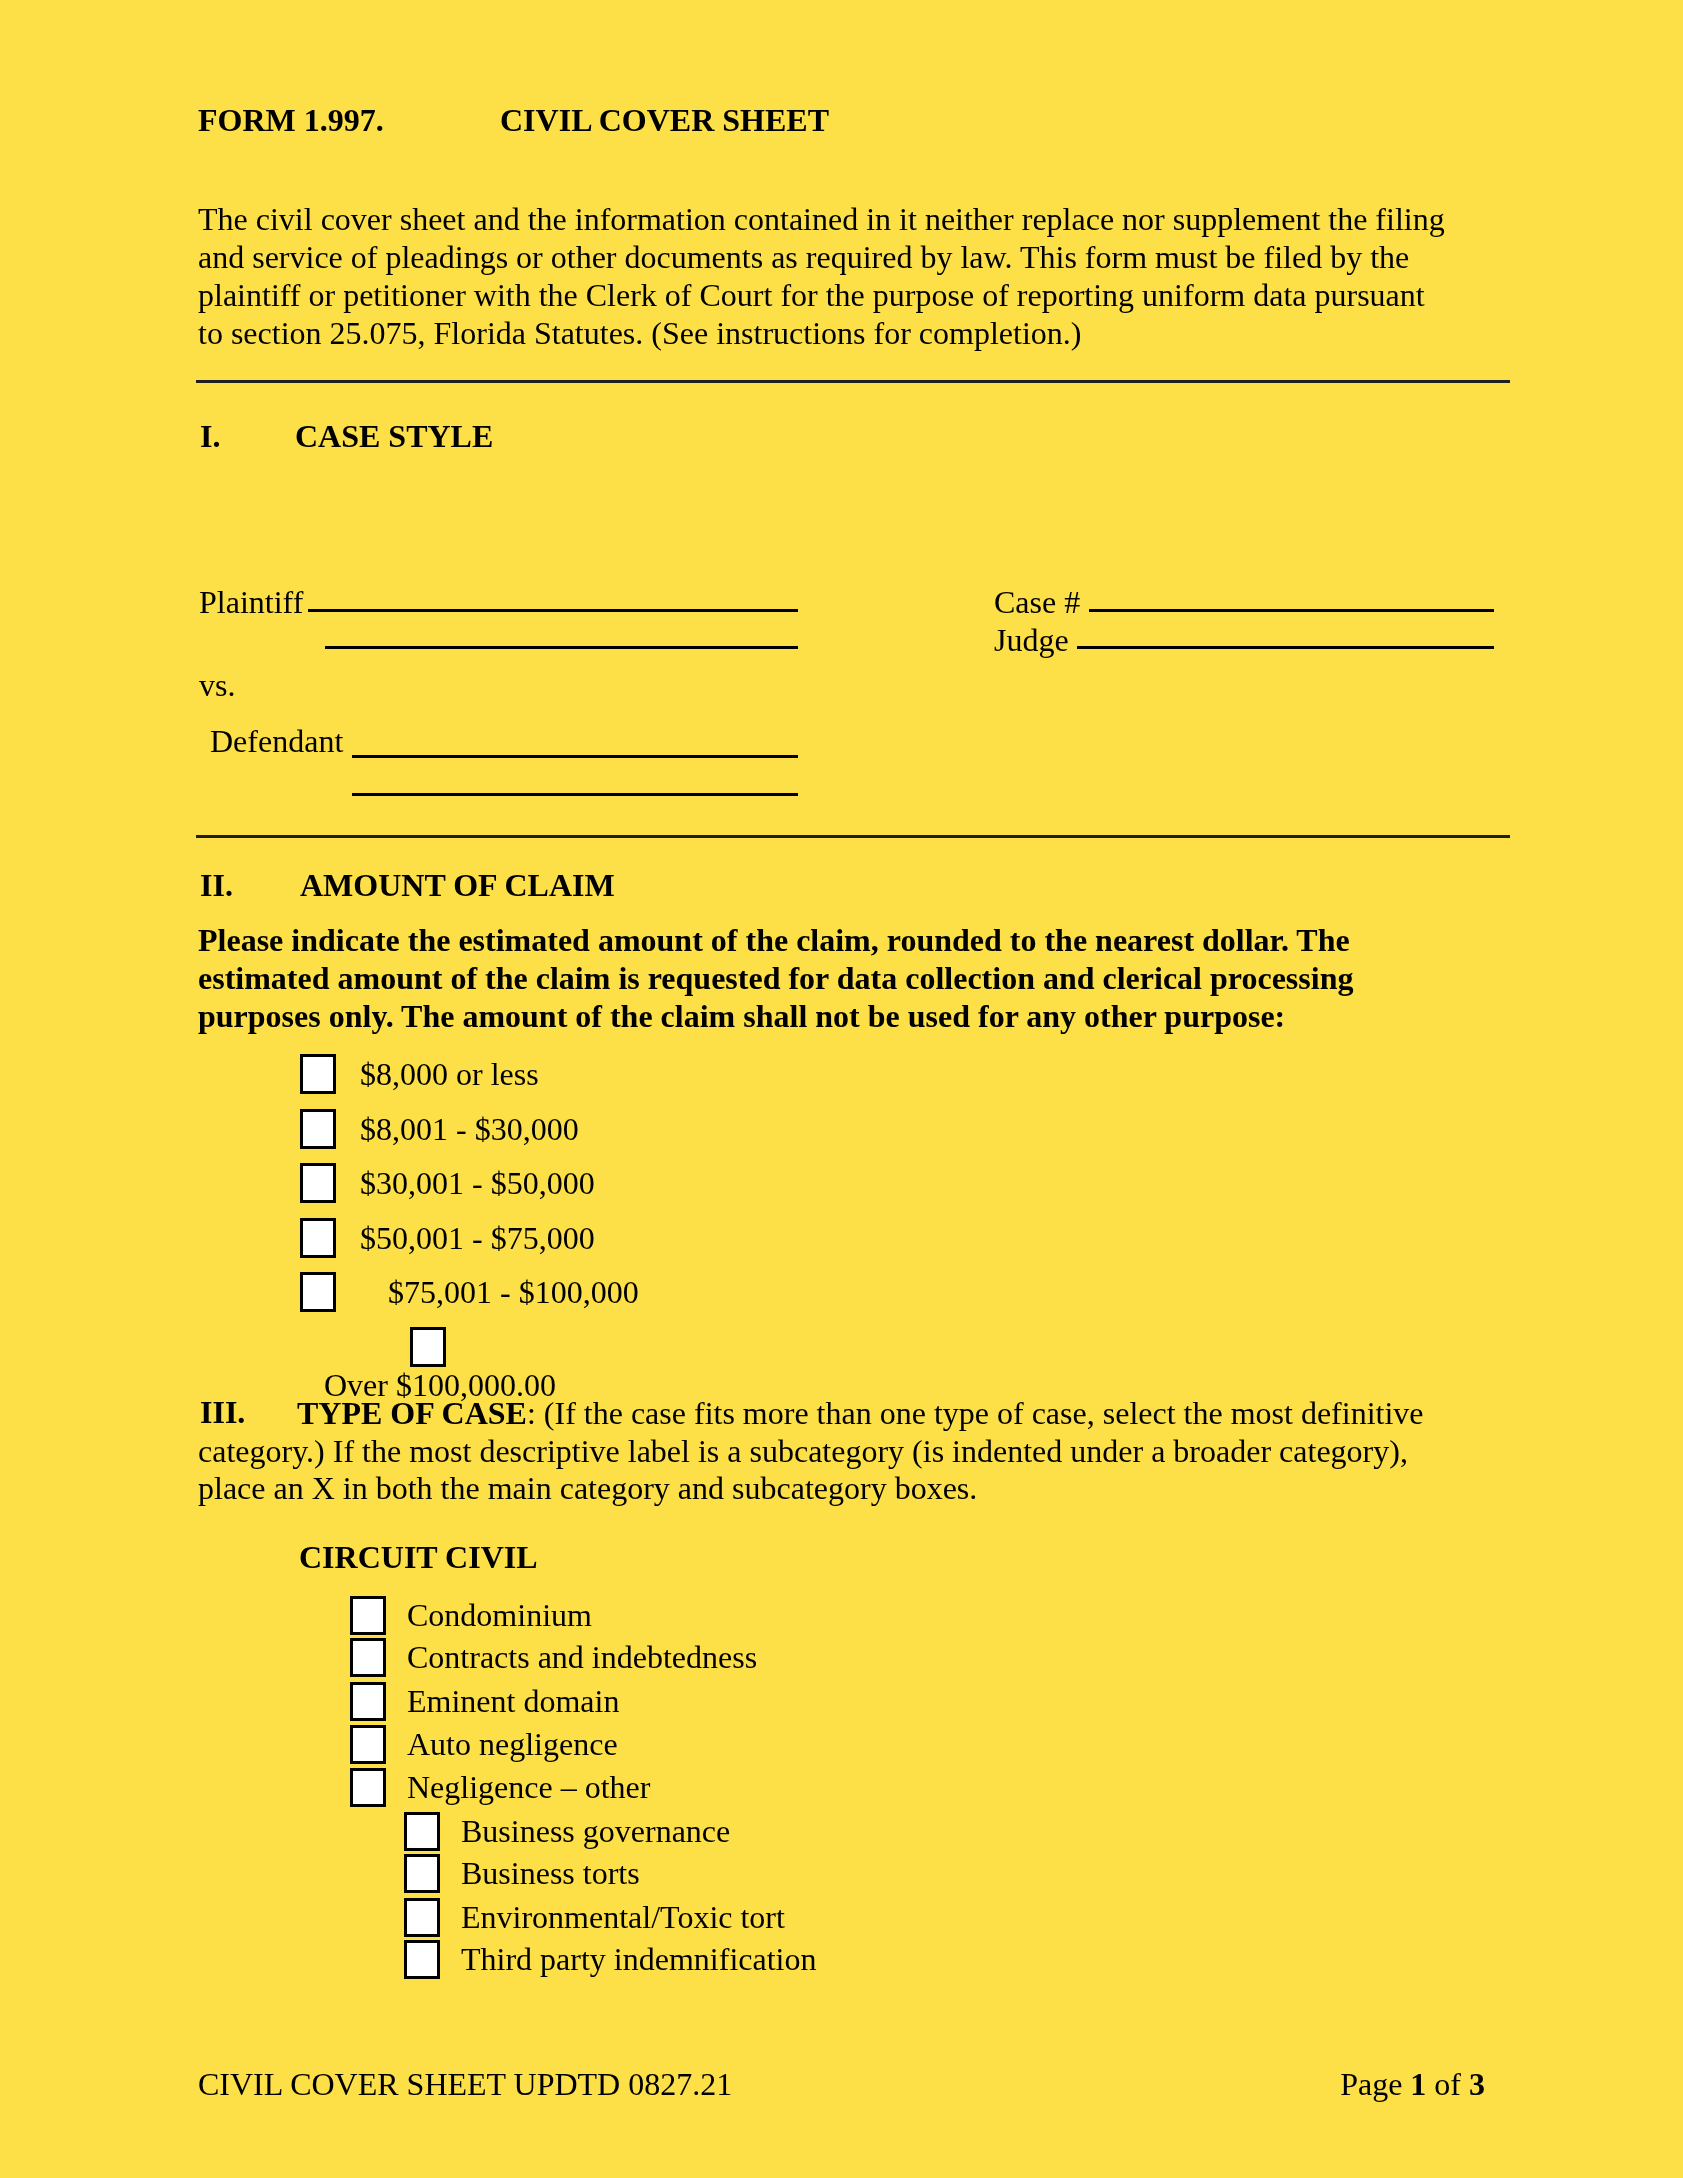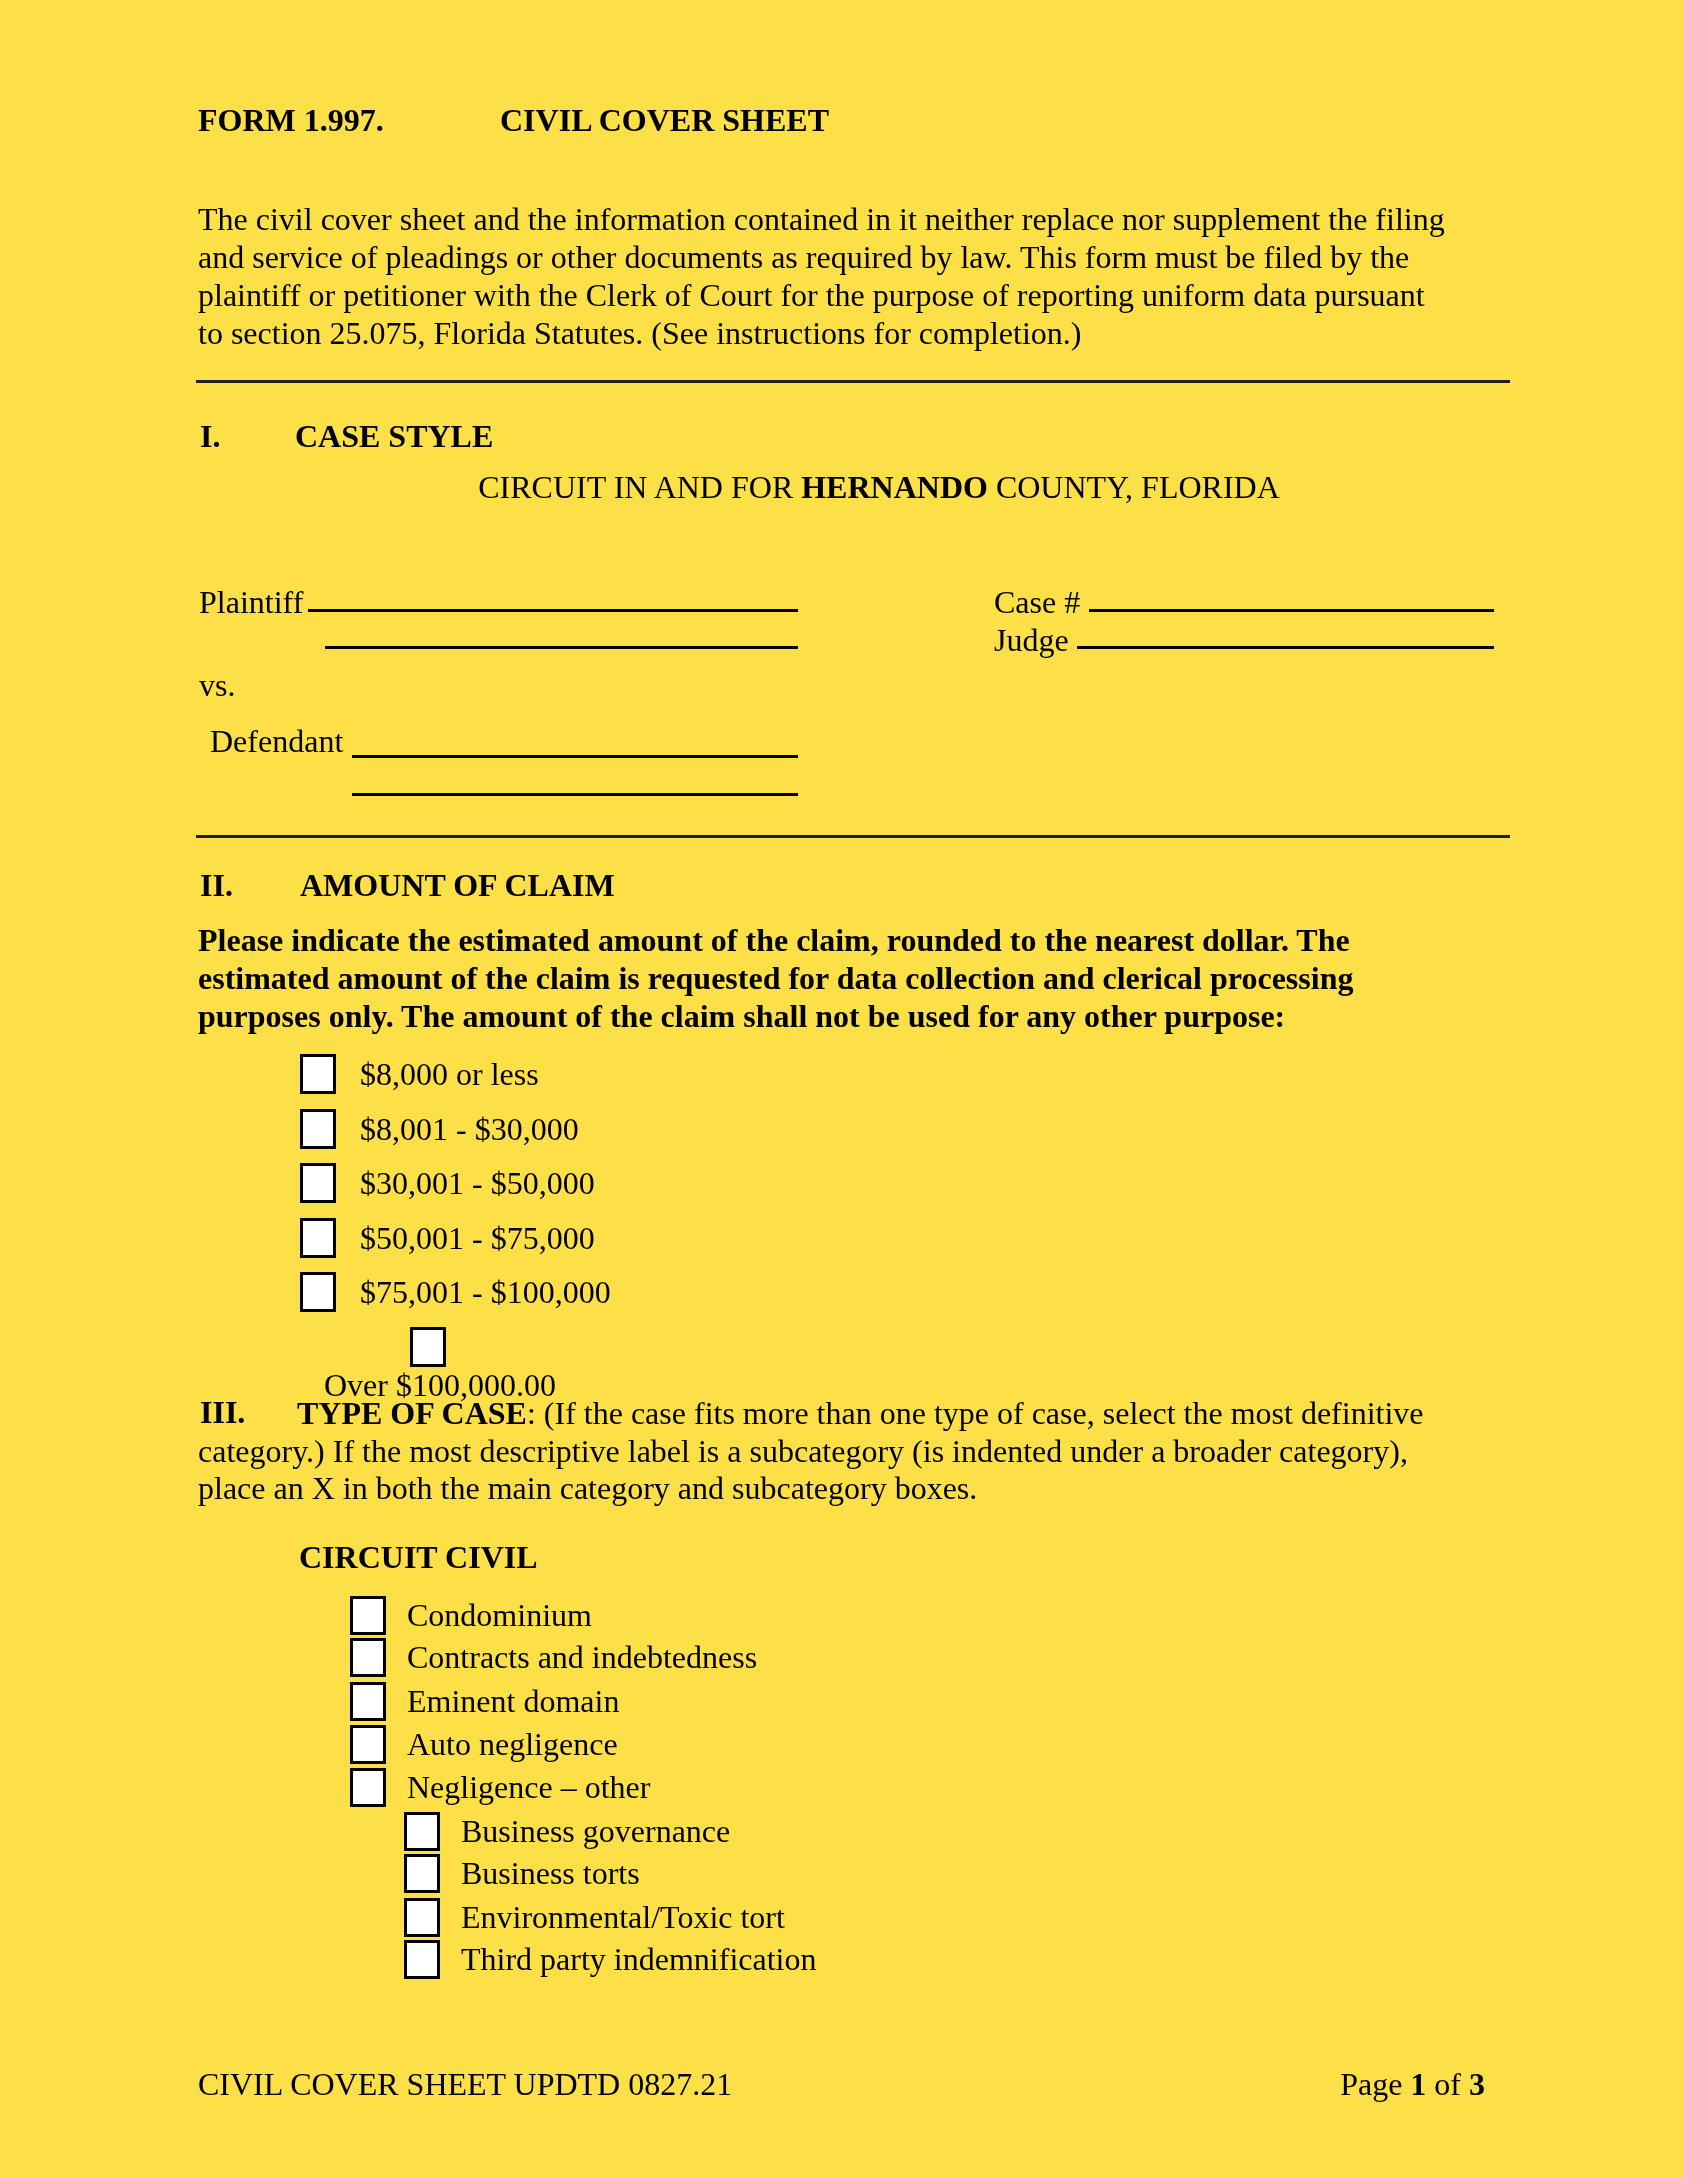--- a/index.html
+++ b/index.html
@@ -71,21 +71,20 @@
     <div class="tline">plaintiff or petitioner with the Clerk of Court for the purpose of reporting uniform data pursuant</div>
     <div class="tline">to section 25.075, Florida Statutes. (See instructions for completion.)</div>
   </div>
 
   <div class="hrule" style="left:196px; top:380px; width:1314px;"></div>
 
   <span class="abs bold" style="left:200px; top:418px;">I.</span>
   <span class="abs bold" style="left:295px; top:418px;">CASE STYLE</span>
 
   <div class="line-block centerblock" style="left:248px; top:468px; width:1262px;">
-    <div class="tline"><span>CIRCUIT IN AND FOR </span><span class="bold">HERNANDO</span><span> COUNTY, FLORIDA</span></div>
   </div>
 
   <span class="abs" style="left:199px; top:584px;">Plaintiff</span>
   <div class="fill-line" style="left:308px; top:609px; width:490px;"></div>
   <div class="fill-line" style="left:325px; top:646px; width:473px;"></div>
 
   <span class="abs" style="left:994px; top:584px;">Case #</span>
   <div class="fill-line" style="left:1089px; top:609px; width:405px;"></div>
 
   <span class="abs" style="left:994px; top:622px;">Judge</span>
@@ -117,21 +116,21 @@
     <span class="cb-label">$8,001 - $30,000</span>
   </div>
   <div class="cbrow" style="left:300px; top:1163px;">
     <div class="cb"></div>
     <span class="cb-label">$30,001 - $50,000</span>
   </div>
   <div class="cbrow" style="left:300px; top:1218px;">
     <div class="cb"></div>
     <span class="cb-label">$50,001 - $75,000</span>
   </div>
-  <div class="cbrow" style="left:300px; top:1272px;">
+  <div class="cbrow" style="left:300px; top:1272px;gap:28px;">
     <div class="cb"></div>
     <span class="cb-label">$75,001 - $100,000</span>
   </div>
   <div class="cbrow" style="left:300px; top:1327px;flex-direction:column;">
     <div class="cb"></div>
     <span class="cb-label">Over $100,000.00</span>
   </div>
 
   <span class="abs bold" style="left:200px; top:1394px;">III.</span>
   <div class="abs tline" style="left:297px; top:1394px;"><span class="bold">TYPE OF CASE</span><span>: (If the case fits more than one type of case, select the most definitive</span></div>

